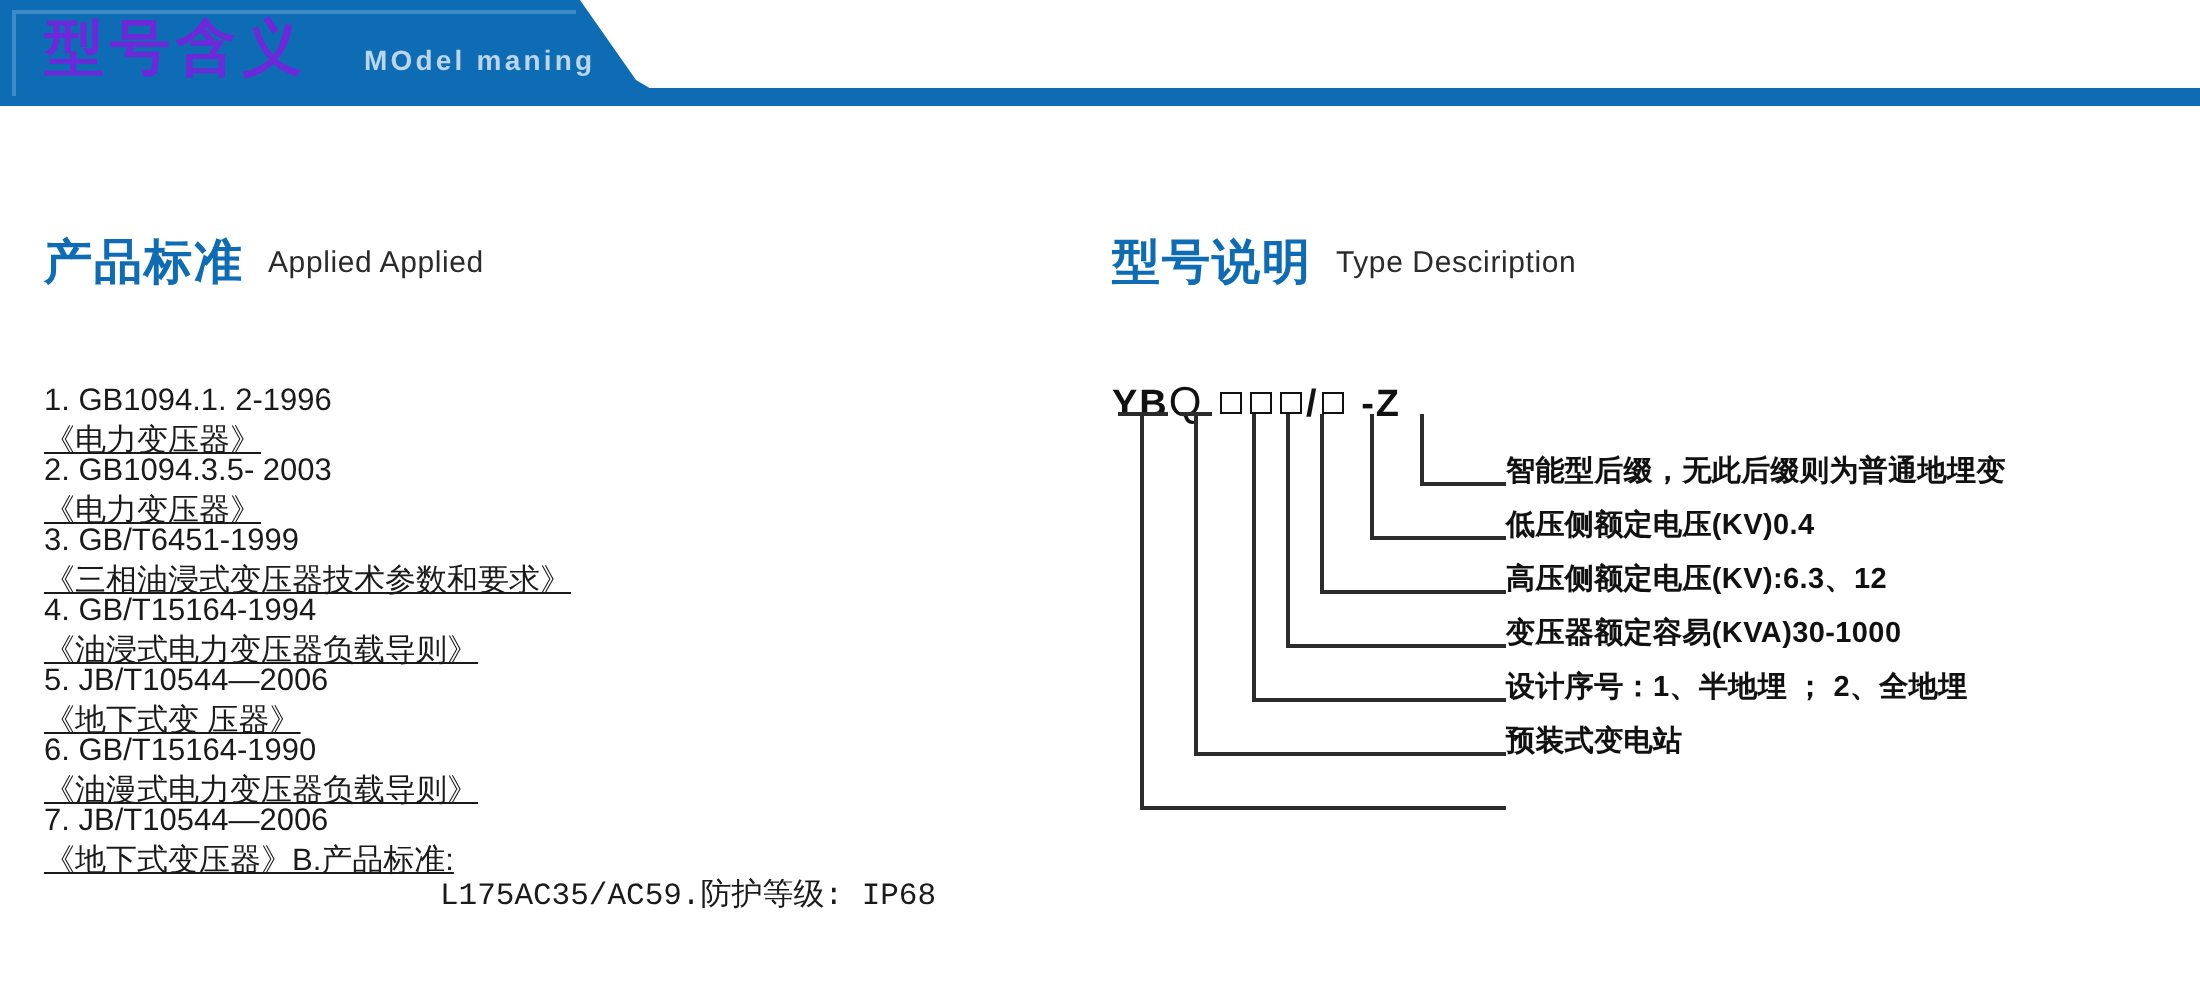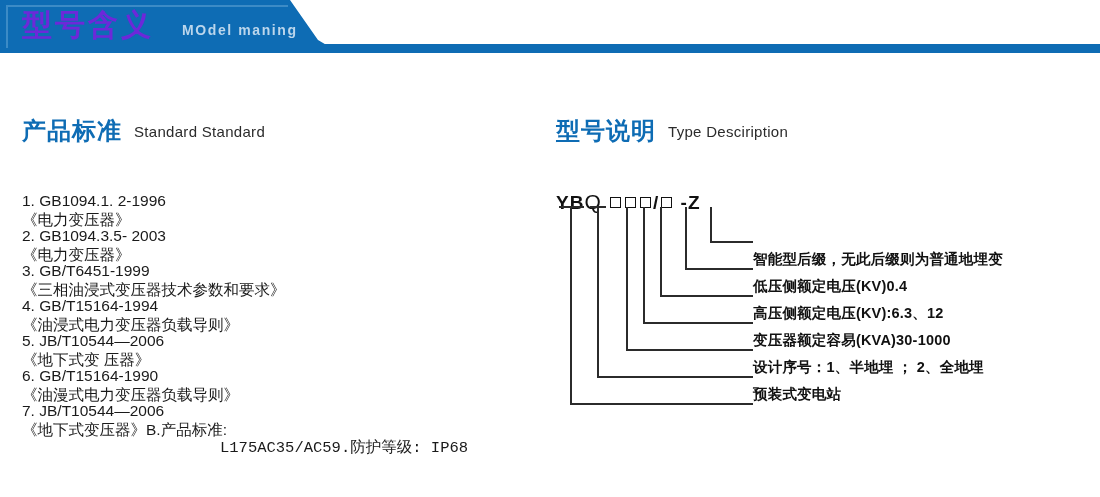--- a/index.html
+++ b/index.html
@@ -97,21 +97,21 @@
     height: 35px;
     font-size: 15.5px;
     color: #1a1a1a;
     white-space: nowrap;
     flex-direction: column;
   }
   .std-code {
     display: inline-block;
     min-width: 186px;
   }
-  .std-name { display: inline-block; }
+  .std-name { display: inline-block; text-decoration: underline; }
   .std-cont {
     height: 35px;
     font-size: 15.5px;
     padding-left: 198px;
     white-space: nowrap;
     font-family: Liberation Mono, monospace;
   }
 
   
   #type-diagram {
@@ -137,21 +137,21 @@
     vertical-align: 1px;
   }
   #code-string .q { font-weight: normal; font-size: 21px; }
   #leader-svg {
     position: absolute;
     left: 0; top: 0;
     width: 520px; height: 250px;
   }
   #label-column {
     position: absolute;
-    left: 197px; top: 56px;
+    left: 197px; top: 33px;
     width: 330px;
   }
   .lbl-row {
     height: 27px;
     font-size: 14.5px;
     font-weight: bold;
     color: #111;
     white-space: nowrap;
     letter-spacing: 0.2px;
     line-height: 27px;
@@ -162,21 +162,21 @@
 
 <div id="header-banner">
   <div class="banner-shape"></div>
   <div class="banner-inner-edge"></div>
   <div class="banner-rule"></div>
   <div class="banner-title-cn">型号含义</div>
   <div class="banner-title-en">MOdel maning</div>
 </div>
 
 <div class="section-head" id="standards-heading">
-  <span class="cn">产品标准</span><span class="en">Standard Standard</span>
+  <span class="cn">产品标准</span><span class="en">Applied Applied</span>
 </div>
 
 <div class="section-head" id="type-heading">
   <span class="cn">型号说明</span><span class="en">Type Desciription</span>
 </div>
 
 <div id="standards-list">
   <div class="std-row">
     <span class="std-code">1. GB1094.1. 2-1996</span>
     <span class="std-name">《电力变压器》</span>

